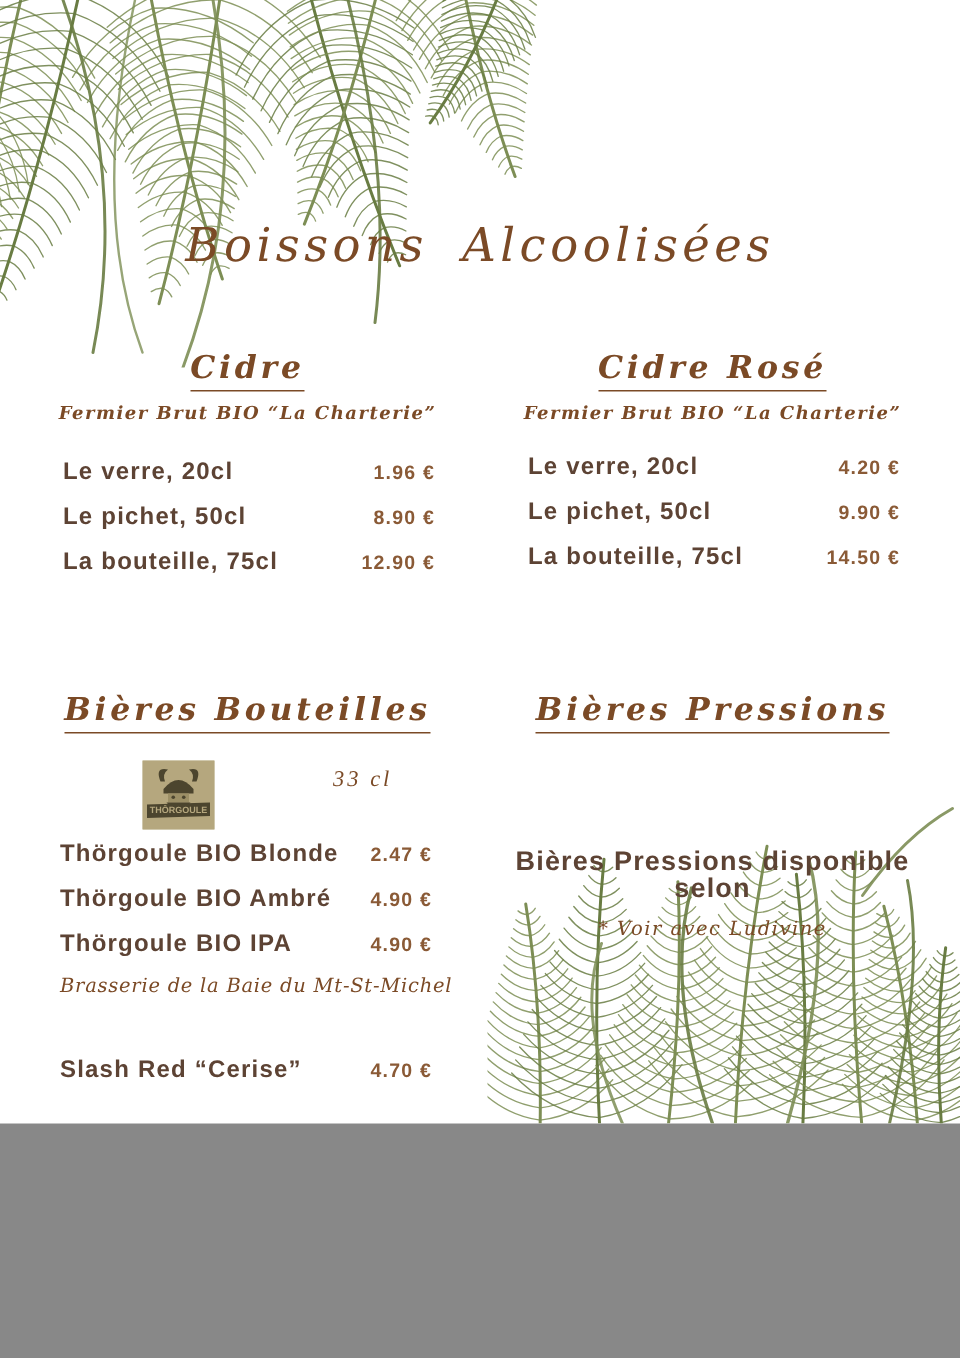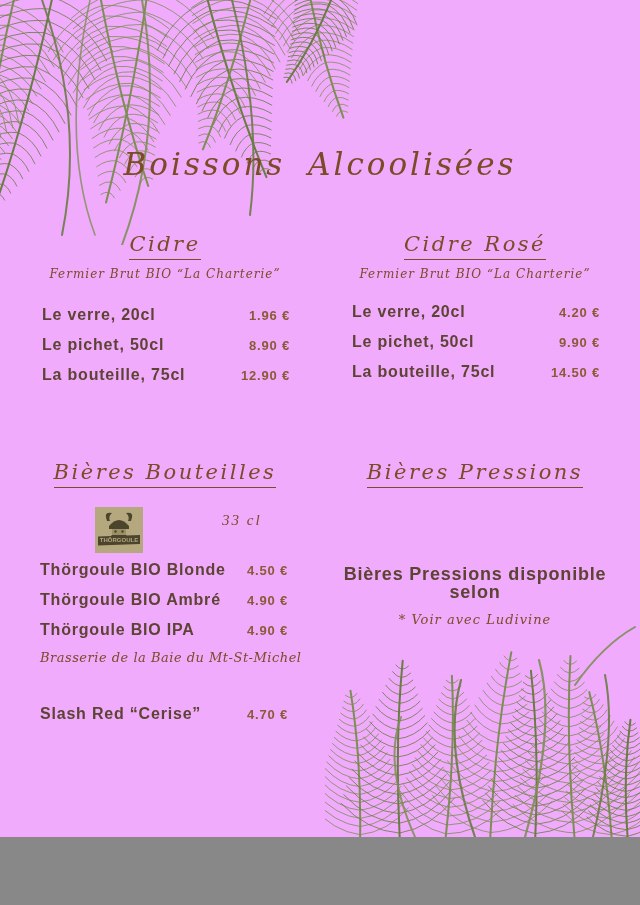--- a/index.html
+++ b/index.html
@@ -7,34 +7,34 @@
     --dark-text:#5d4334;
     --price:#8a5a36;
     --green:#7d8e55;
     --green-dark:#697c43;
     --tan:#b5a77e;
     --logo-dark:#4c452e;
   }
   *{margin:0;padding:0;box-sizing:border-box;}
   body{background:#888;display:flex;justify-content:center;}
   .page{
-    position:relative;width:640px;height:837px;background:#f0abfc;
+    position:relative;width:640px;height:749px;background:#ffffff;
     overflow:hidden;font-family:"Liberation Sans",sans-serif;padding-left:44px;
   }
   .foliage{position:absolute;pointer-events:none;}
   .foliage-top{top:0;left:0;width:360px;height:245px;}
   .foliage-bottom{bottom:0;right:0;width:315px;height:212px;}
 
   .page-title{
     position:absolute;top:146px;left:0;width:100%;text-align:center;
     font-family:"DejaVu Serif",serif;font-style:italic;
     font-size:31px;letter-spacing:3px;word-spacing:10px;color:var(--brown);
   }
 
-  .col{position:absolute;width:290px;text-align:center;}
+  .col{position:absolute;width:290px;text-align:center;font-weight:bold;}
   .col-left{left:20px;}
   .col-right{left:330px;}
 
   .section-heading{
     font-family:"DejaVu Serif",serif;font-style:italic;
     font-size:21px;letter-spacing:2.5px;color:var(--brown);
     display:inline-block;border-bottom:1.5px solid var(--brown);padding-bottom:3px;
   }
   .section-subheading{
     margin-top:7px;
@@ -893,21 +893,21 @@
       <path d="M16,28 Q24,38 32,28 Z" fill="var(--logo-dark)"></path>
       <rect x="3" y="28" width="42" height="9" fill="var(--logo-dark)" transform="skewY(-2) translate(0,1.5)"></rect>
       <text x="24" y="35" text-anchor="middle" font-size="6" font-weight="bold" font-family="Liberation Sans, sans-serif" fill="var(--tan)">THÔRGOULE</text>
     </svg>
   </div>
   <div class="volume">33 cl</div>
 
   <div class="price-list" style="top:561px;left:40px;">
     <div class="row">
       <span class="item-label">Thörgoule BIO Blonde</span>
-      <span class="item-price">4.50 €</span>
+      <span class="item-price">2.47 €</span>
     </div>
     <div class="row">
       <span class="item-label">Thörgoule BIO Ambré</span>
       <span class="item-price">4.90 €</span>
     </div>
     <div class="row">
       <span class="item-label">Thörgoule BIO IPA</span>
       <span class="item-price">4.90 €</span>
     </div>
   </div>

